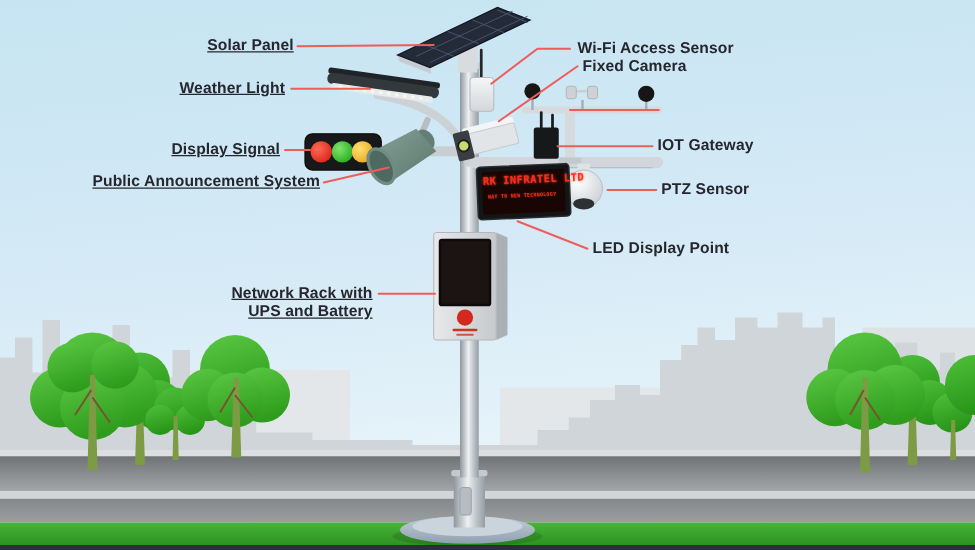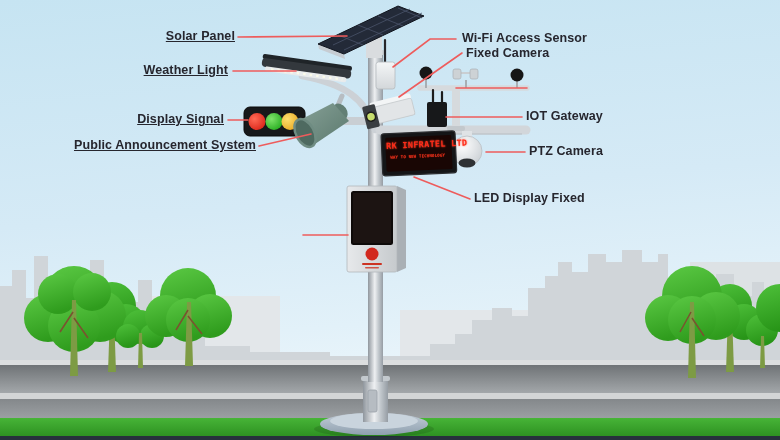--- a/index.html
+++ b/index.html
@@ -281,19 +281,23 @@
 
 <div class="led-text">
   <div class="led-line1">RK INFRATEL LTD</div>
   <div class="led-line2">WAY TO NEW TECHNOLOGY</div>
 </div>
 
 <div class="lbl r" style="right:545px;top:29px">Solar Panel</div>
 <div class="lbl r" style="right:552px;top:63px">Weather Light</div>
 <div class="lbl r" style="right:556px;top:112px">Display Signal</div>
 <div class="lbl r" style="right:524px;top:138px">Public Announcement System</div>
+<div class="lbl r" style="right:482px;top:227px">
+  <div>Network Rack with</div>
+  <div>UPS and Battery</div>
+</div>
 <div class="lbl" style="left:462px;top:31px">Wi-Fi Access Sensor</div>
 <div class="lbl" style="left:466px;top:46px">Fixed Camera</div>
 <div class="lbl" style="left:526px;top:109px">IOT Gateway</div>
-<div class="lbl" style="left:529px;top:144px">PTZ Camera</div>
-<div class="lbl" style="left:474px;top:191px">LED Display Fixed</div>
+<div class="lbl" style="left:529px;top:144px">PTZ Sensor</div>
+<div class="lbl" style="left:474px;top:191px">LED Display Point</div>
 
 </div>
 
 </body></html>

